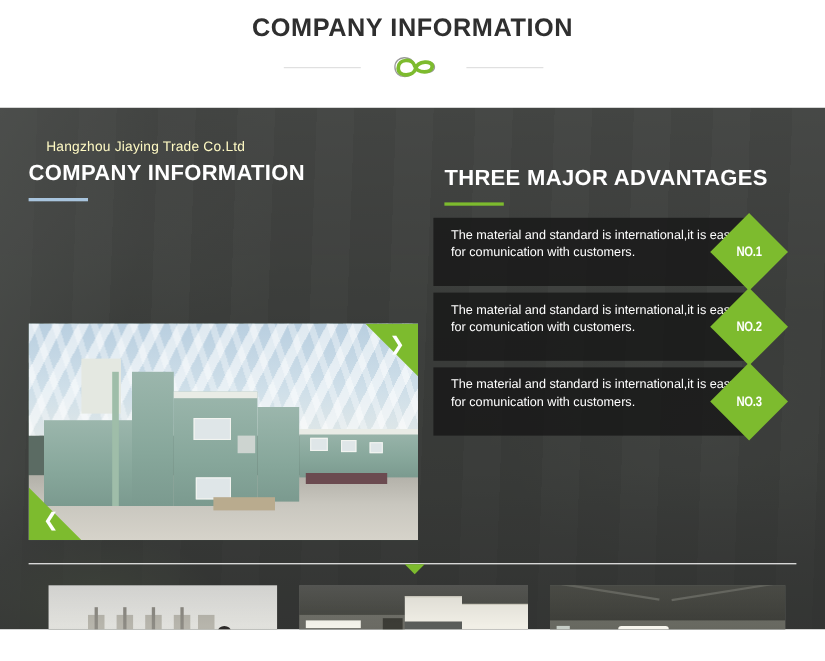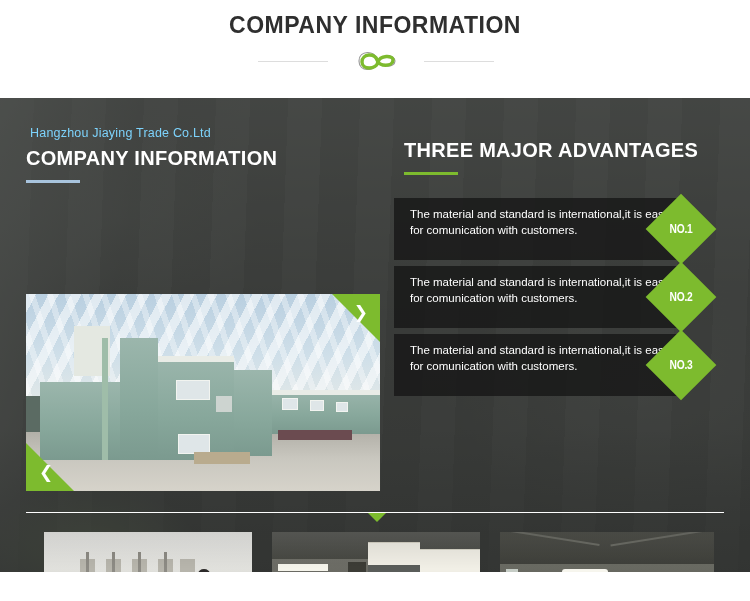--- a/index.html
+++ b/index.html
@@ -85,23 +85,23 @@
   .panel-inner { position: absolute; inset: 0; }
 
   
   .col-left {
     position: absolute;
     left: 26px; top: 28px;
     width: 354px;
   }
   .eyebrow {
     font-size: 12.5px;
-    color: #7dd3fc;
+    color: #fef9c3;
     letter-spacing: 0.2px;
-    margin: 0 0 6px 4px;
+    margin: 0 0 6px 16px;
     line-height: 14px;
   }
   .col-heading {
     font-size: 20px;
     font-weight: bold;
     color: #ffffff;
     letter-spacing: 0.3px;
     line-height: 24px;
     margin: 0;
   }
@@ -173,21 +173,21 @@
   .corner-bl .tri {
     left: 0; bottom: 0;
     border-right: 48px solid transparent;
     border-bottom: 48px solid #7dbb2e;
   }
   .corner-bl .chev { left: 13px; bottom: 10px; }
 
   
   .col-right {
     position: absolute;
-    left: 404px; top: 40px;
+    left: 404px; top: 52px;
     width: 320px;
   }
   .adv-list {
     position: absolute;
     left: 394px; top: 100px;
     width: 330px;
   }
   .adv-item {
     position: relative;
     height: 62px;

